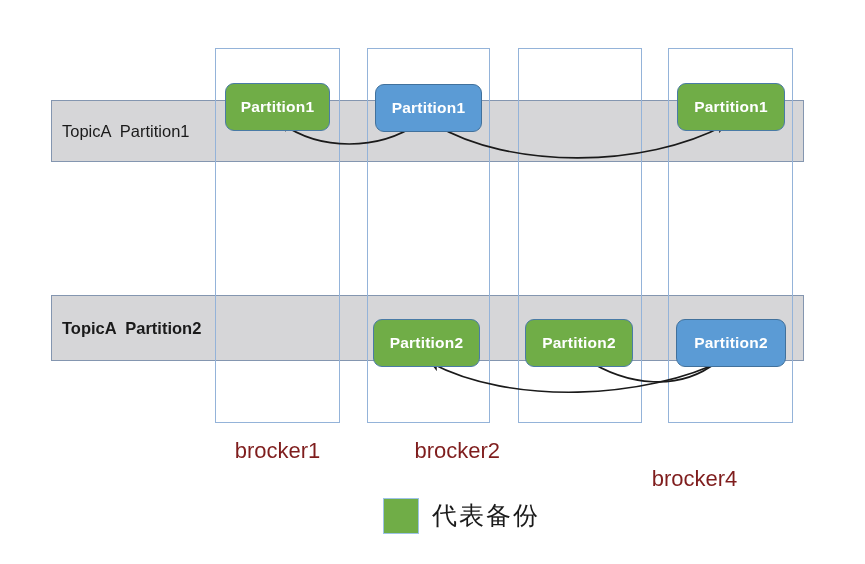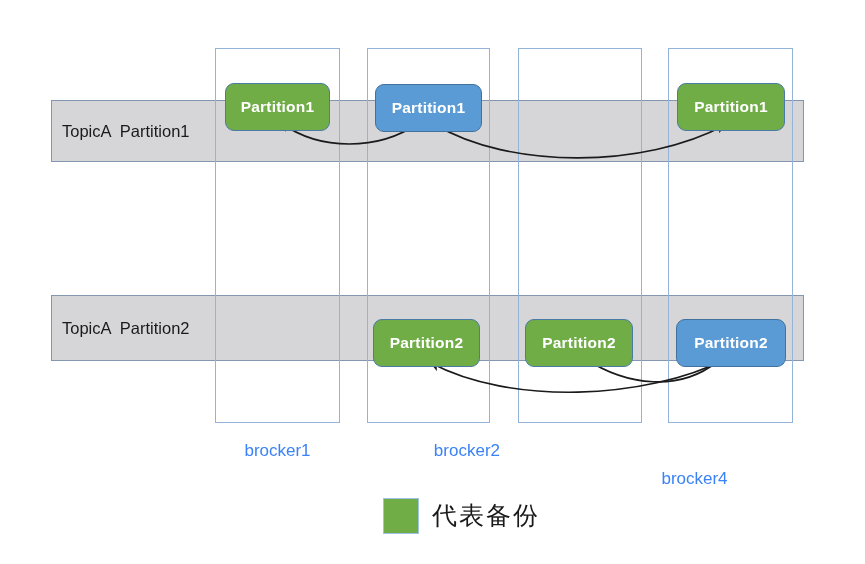--- a/index.html
+++ b/index.html
@@ -29,21 +29,21 @@
   .band {
     position: absolute;
     left: 51px;
     width: 753px;
     background: #d6d6d8;
     border: 1.5px solid #8496b0;
     box-sizing: border-box;
     z-index: 0;
   }
   .band-1 { top: 80px; height: 62px; margin-top: 20px; }
-  .band-2 { top: 295px; height: 66px; }
+  .band-2 { top: 295px; height: 66px; font-weight: bold; }
   .band-label {
     position: absolute;
     left: 10px;
     top: 0;
     height: 100%;
     display: flex;
     align-items: center;
     font-size: 16.5px;
     color: #1a1a1a;
     white-space: pre;
@@ -86,22 +86,22 @@
     pointer-events: none;
   }
 
   
   .broker-label {
     position: absolute;
     top: 440px;
     height: 22px;
     line-height: 22px;
     text-align: center;
-    font-size: 17px;
-    color: #3b82f6;
+    font-size: 22px;
+    color: #7f1d1d;
     z-index: 1;
   }
   .blab-1 { left: 205px; width: 145px; }
   .blab-2 { left: 357px; width: 143px; text-align: right; }
   .blab-3 { left: 508px; width: 144px; }
   .blab-4 { left: 622px; width: 145px; margin-top: 28px; }
 
   
   .legend {
     position: absolute;

